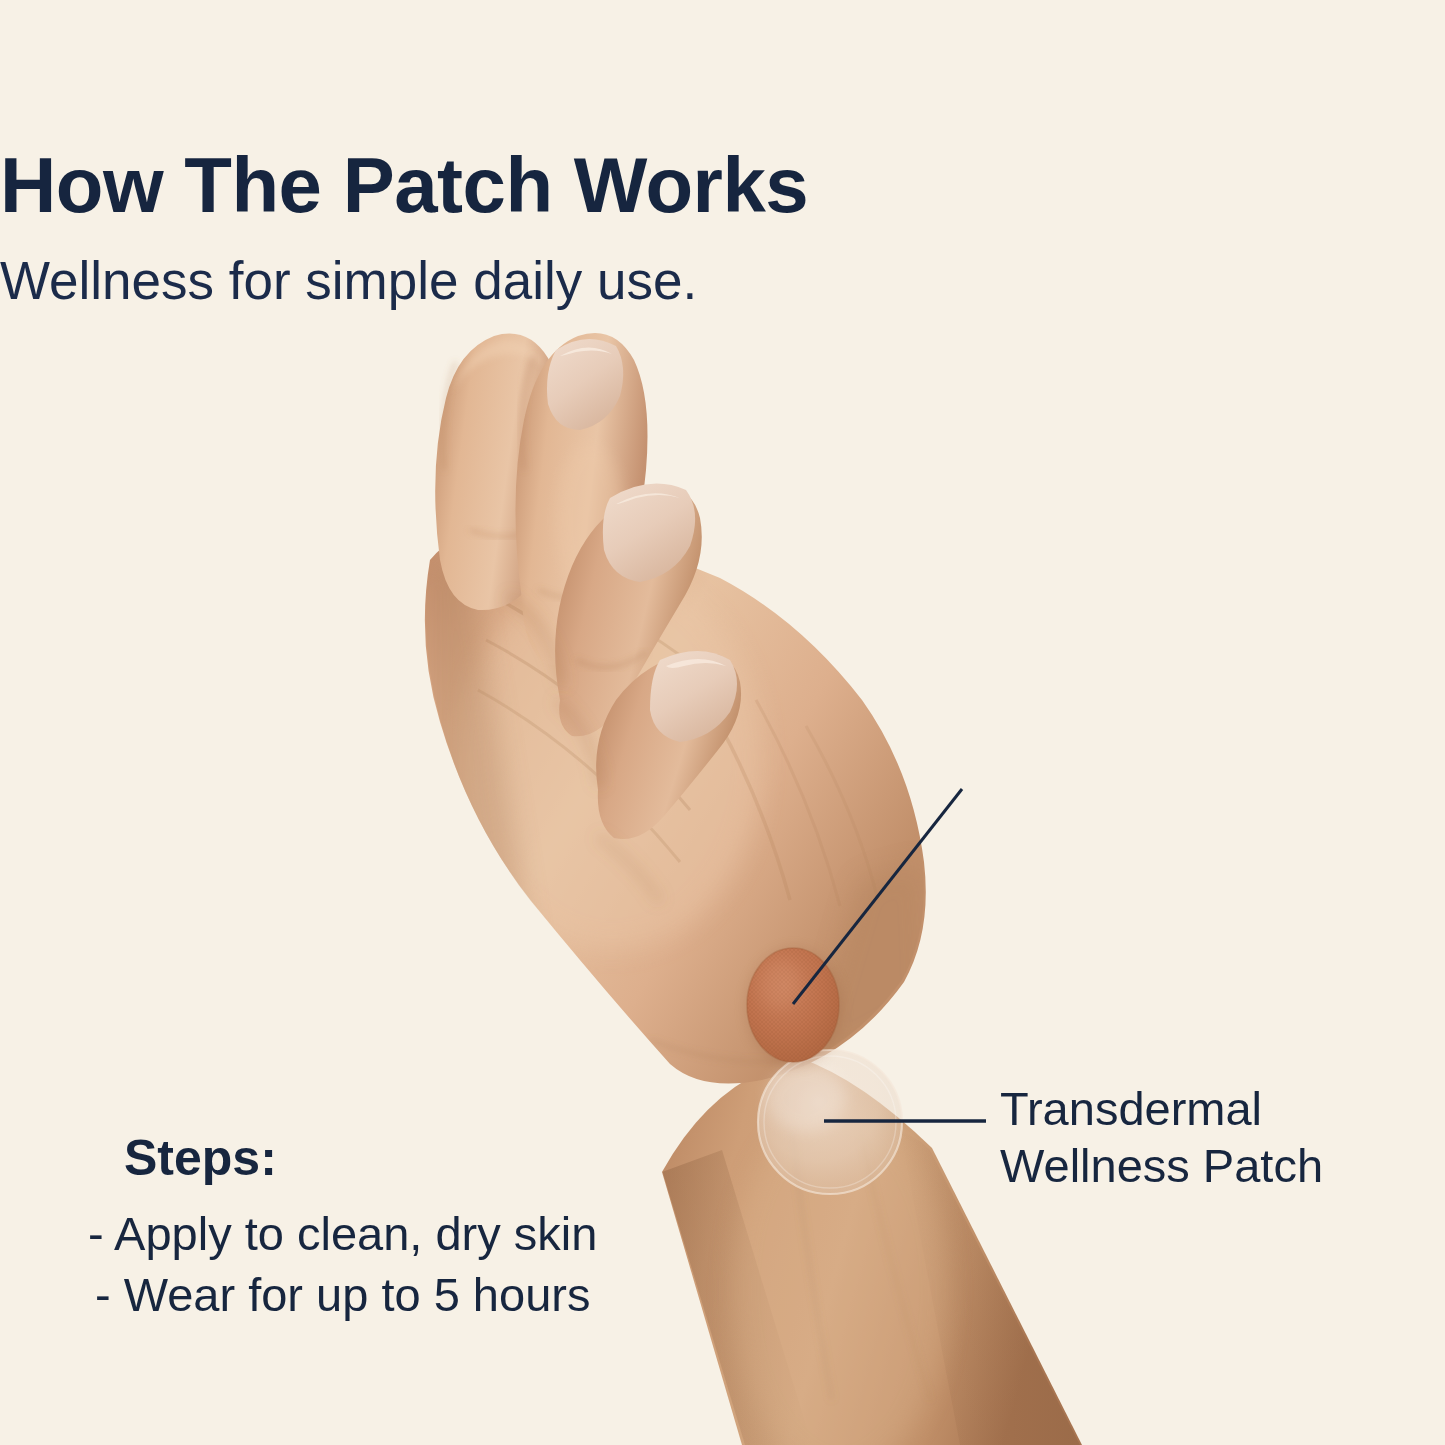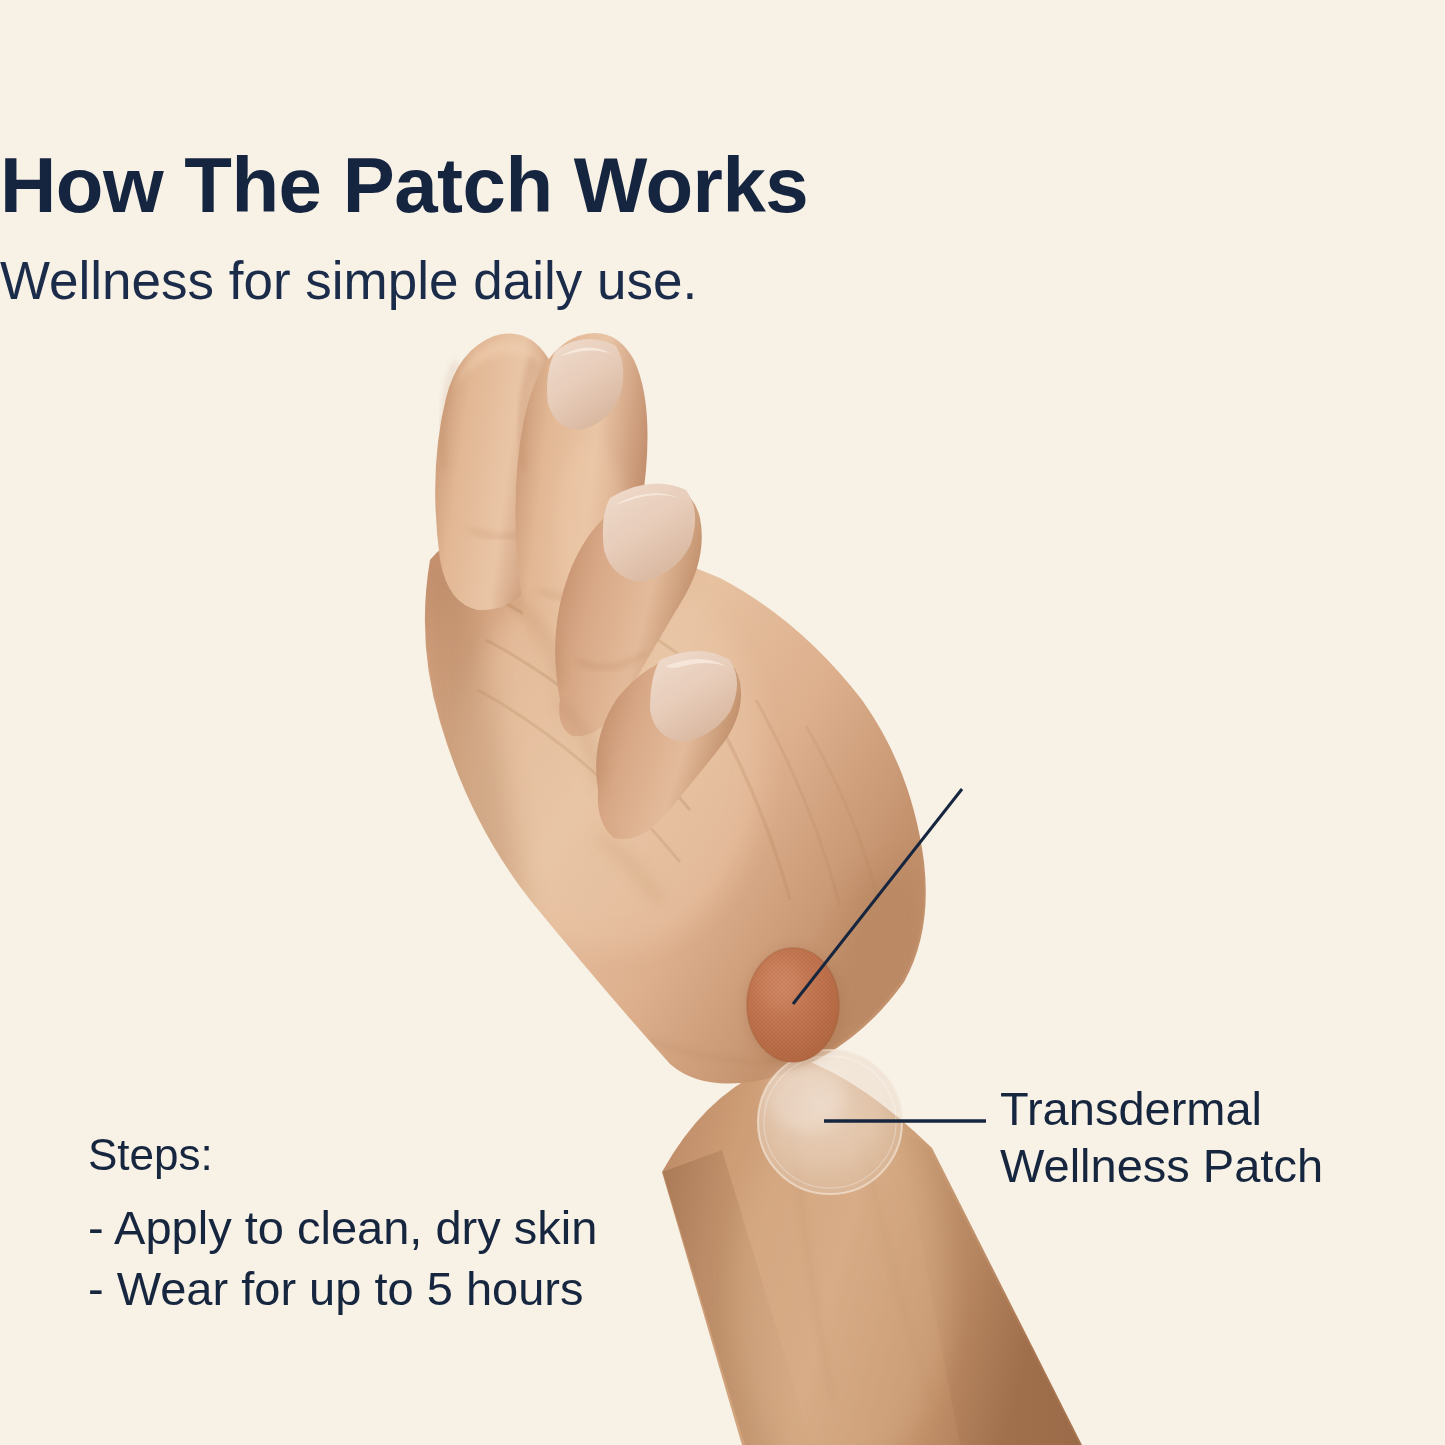--- a/index.html
+++ b/index.html
@@ -73,35 +73,37 @@
 
   
   .steps {
     position: absolute;
     left: 88px;
     top: 1133px;
     z-index: 50;
     color: #17263F;
   }
   .steps-heading {
-    font-size: 44px;
-    font-weight: 400;
+    font-size: 50px;
+    font-weight: 700;
     line-height: 1.0;
     margin-bottom: 20px;
+    margin-left: 36px;
   }
   .steps-list {
     list-style: none;
     margin: 0;
     padding: 0;
   }
   .steps-list li {
     font-size: 47px;
     font-weight: 400;
     line-height: 1.30;
     white-space: nowrap;
+    text-align: center;
   }
 
   
   .leaders {
     position: absolute;
     inset: 0;
     z-index: 45;
     pointer-events: none;
   }
 </style>

